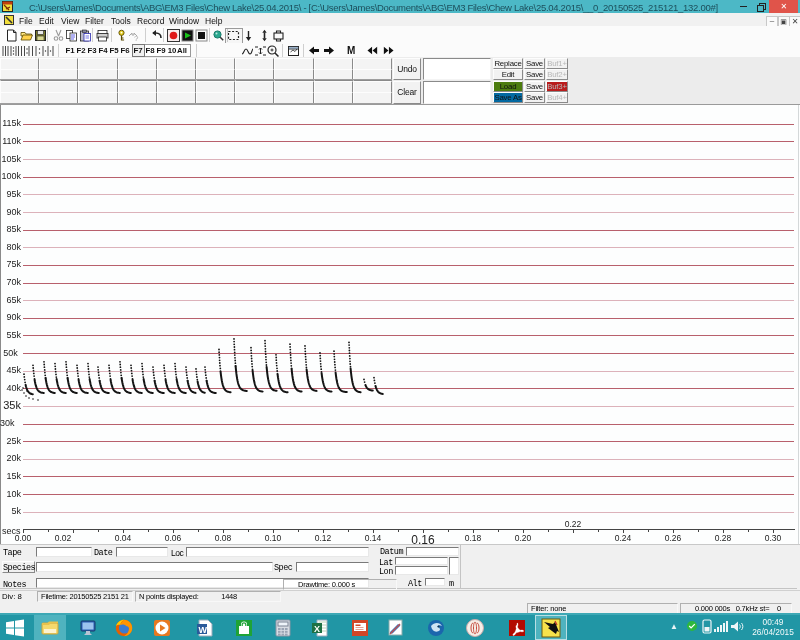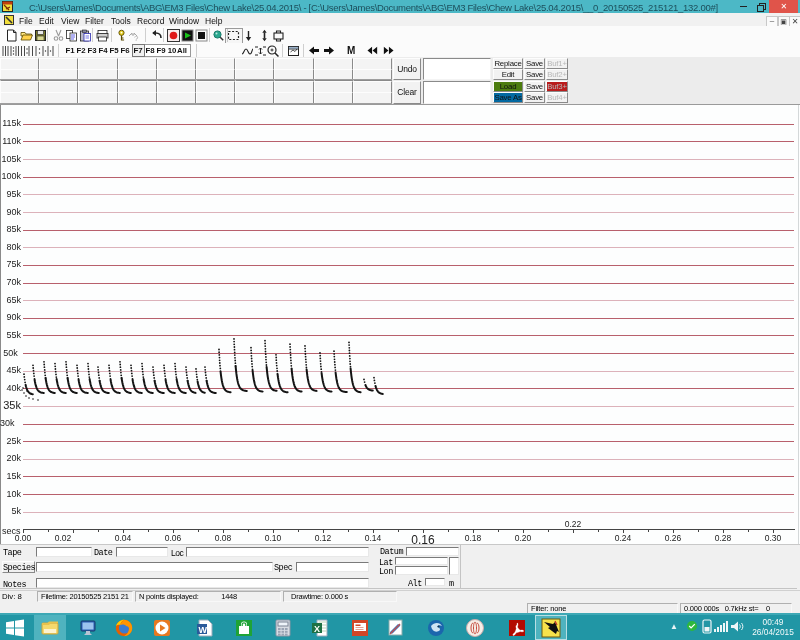--- a/index.html
+++ b/index.html
@@ -636,23 +636,23 @@
 <div style="position:absolute;left:425px;top:577.5px;width:20px;height:8.5px;background:#fff;border:1px solid;border-color:#7a7a7a #e8e8e8 #e8e8e8 #7a7a7a;box-sizing:border-box"></div>
 <div style="position:absolute;left:449px;top:578.5px;font-size:8.5px;color:#000;font-family:'Liberation Mono',monospace;letter-spacing:-0.5px">m</div>
 <div style="position:absolute;left:460px;top:544.5px;width:1px;height:43.5px;background:#c4c4c4"></div>
 <div style="position:absolute;left:0;top:588px;width:797px;height:1px;background:#c4c4c4"></div>
 
 <div class="abs" style="left:0;top:590px;width:800px;height:15px;background:#f0f0f0;border-top:1px solid #d0d0d0"></div>
 <div class="abs" style="left:0;top:605px;width:800px;height:8px;background:#f0f0f0"></div>
 <div style="position:absolute;left:2px;top:592px;font-size:7.8px;color:#000">Div: 8</div>
 <div style="position:absolute;left:37px;top:591px;width:96px;height:11px;border:1px solid;border-color:#b0b0b0 #f8f8f8 #f8f8f8 #b0b0b0;box-sizing:border-box;font-size:7.5px;color:#000;padding-left:3px;line-height:9.8px;white-space:pre;overflow:hidden;letter-spacing:-0.2px">Filetime: 20150525 2151 21</div>
 <div style="position:absolute;left:135px;top:591px;width:146px;height:11px;border:1px solid;border-color:#b0b0b0 #f8f8f8 #f8f8f8 #b0b0b0;box-sizing:border-box;font-size:7.5px;color:#000;padding-left:3px;line-height:9.8px;white-space:pre;overflow:hidden;letter-spacing:-0.2px">N points displayed:            1448</div>
-<div style="position:absolute;left:283px;top:591px;width:114px;height:11px;border:1px solid;border-color:#b0b0b0 #f8f8f8 #f8f8f8 #b0b0b0;box-sizing:border-box;font-size:7.5px;color:#000;padding-left:7px;line-height:9.8px;white-space:pre;overflow:hidden;letter-spacing:-0.2px">Drawtime: 0.000 s</div>
+<div style="position:absolute;left:283px;top:579px;width:114px;height:11px;border:1px solid;border-color:#b0b0b0 #f8f8f8 #f8f8f8 #b0b0b0;box-sizing:border-box;font-size:7.5px;color:#000;padding-left:14px;line-height:9.8px;white-space:pre;overflow:hidden;letter-spacing:-0.2px">Drawtime: 0.000 s</div>
 <div style="position:absolute;left:527px;top:603px;width:151px;height:11px;border:1px solid;border-color:#b0b0b0 #f8f8f8 #f8f8f8 #b0b0b0;box-sizing:border-box;font-size:7.5px;color:#000;padding-left:3px;line-height:9.8px;white-space:pre;overflow:hidden;letter-spacing:-0.2px">Filter: none</div>
-<div style="position:absolute;left:680px;top:603px;width:112px;height:11px;border:1px solid;border-color:#b0b0b0 #f8f8f8 #f8f8f8 #b0b0b0;box-sizing:border-box;font-size:7.5px;color:#000;padding-left:3px;line-height:9.8px;white-space:pre;overflow:hidden;letter-spacing:-0.2px">0.000 000s   0.7kHz st=    0</div>
+<div style="position:absolute;left:680px;top:603px;width:112px;height:11px;border:1px solid;border-color:#b0b0b0 #f8f8f8 #f8f8f8 #b0b0b0;box-sizing:border-box;font-size:7.5px;color:#000;padding-left:14px;line-height:9.8px;white-space:pre;overflow:hidden;letter-spacing:-0.2px">0.000 000s   0.7kHz st=    0</div>
 <div class="abs" style="left:0;top:613px;width:800px;height:2px;background:#3da8b5"></div>
 
 <div class="abs" style="left:0;top:615px;width:800px;height:25px;background:#2196a5"></div>
 <svg style="position:absolute;left:5px;top:618px" width="20" height="20" viewBox="0 0 20 20">
     <path d="M1 4.2L9 3v6.5H1zM10 2.8L19 1.6v7.9h-9zM1 10.6h8v6.4L1 15.8zM10 10.6h9v7.8L10 17.2z" fill="#fff"></path>
   </svg>
 <div style="position:absolute;left:33.5px;top:615px;width:32px;height:25px;background:#4fb3bf;box-sizing:border-box"></div>
 <svg style="position:absolute;left:39.5px;top:618px" width="20" height="20" viewBox="0 0 20 20">
     <rect x="2" y="5" width="16" height="11" rx="1" fill="#f6d96d" stroke="#caa53d"></rect>
     <path d="M2 7h7l2-2h7v-1.5h-9l-1.5 1.5H2z" fill="#e8c14d"></path>

